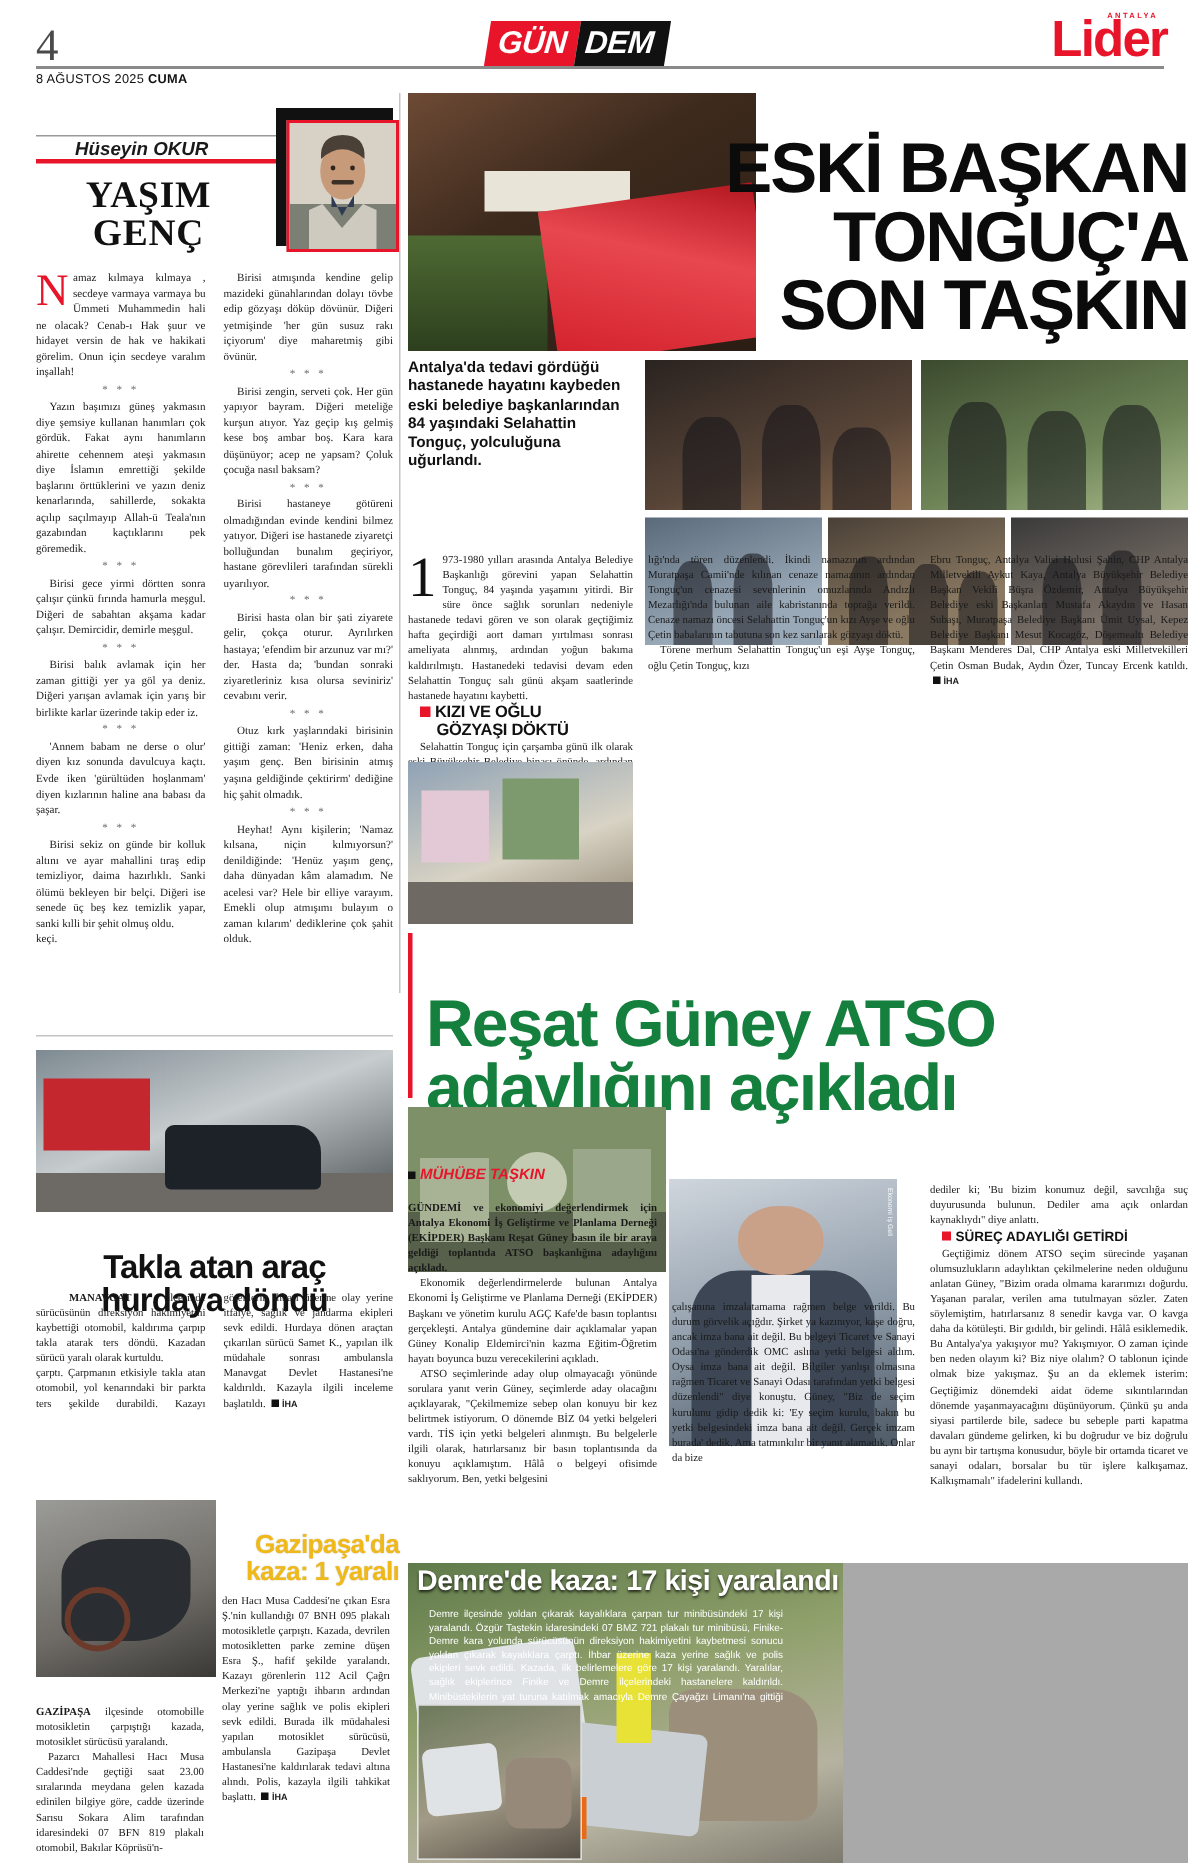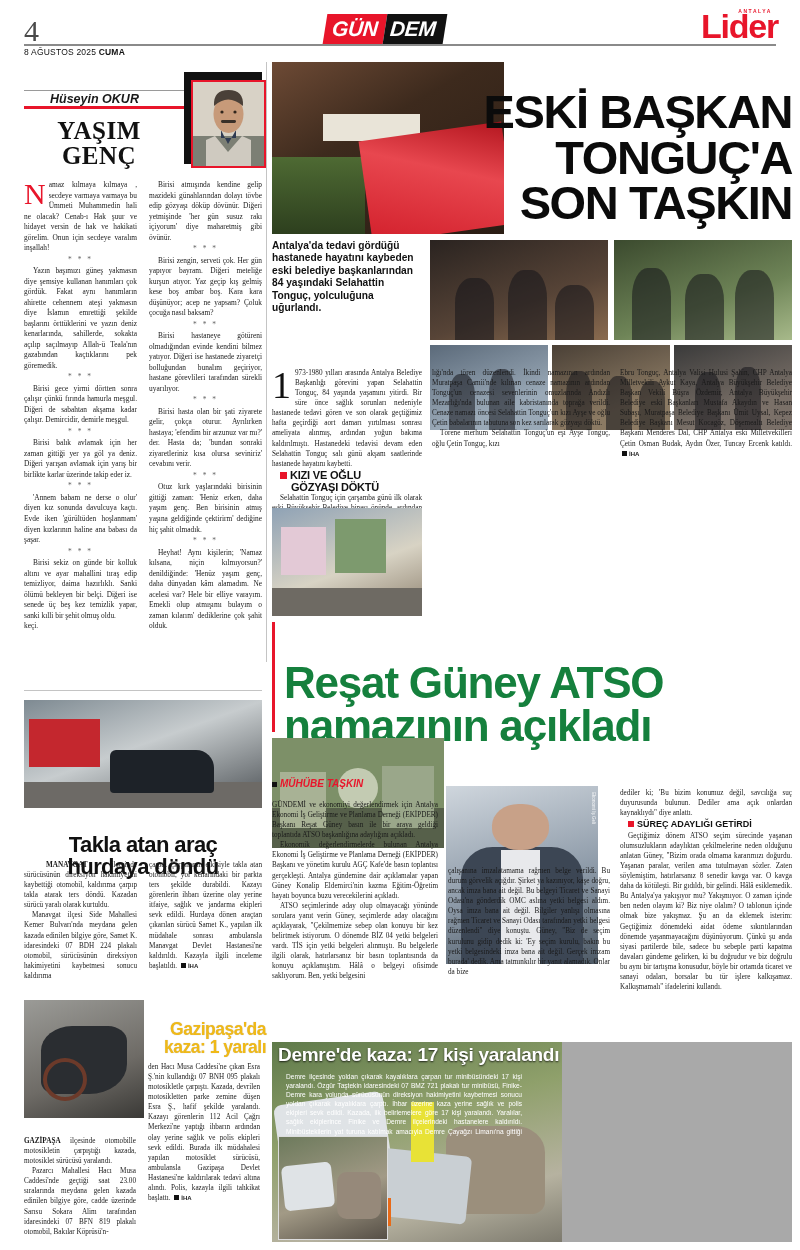--- a/index.html
+++ b/index.html
@@ -444,21 +444,21 @@
 
   <div class="midphoto">
     <div class="road"></div>
     <div class="b"></div>
     <div class="t"></div>
   </div>
 
   <div class="atso-rule"></div>
   <h2 class="headline-atso">
     <span>Reşat Güney ATSO</span>
-    <span>namazının açıkladı</span>
+    <span>adaylığını açıkladı</span>
   </h2>
 
   <div class="atso-photo">
     <svg width="100%" height="100%" viewBox="0 0 172 110" preserveAspectRatio="none">
       <rect width="172" height="110" fill="#7d9068"></rect>
       <rect y="70" width="172" height="40" fill="#56604a"></rect>
       <rect x="8" y="34" width="46" height="56" fill="#a8b295"></rect>
       <rect x="110" y="28" width="52" height="62" fill="#9aa78a"></rect>
       <circle cx="86" cy="50" r="20" fill="#c3cbb2"></circle>
     </svg>
@@ -470,21 +470,21 @@
 
   <div class="atso-photo2">
     <div class="torso"></div>
     <div class="shirt"></div>
     <div class="head"></div>
     <div class="cred">Ekonomi Iş Geli</div>
   </div>
 
   <div class="atso-cols">
     <div class="ac ac1">
-      <p class="first"><b style="font-family:'Liberation Serif',serif;font-weight:400;">GÜNDEMİ ve ekonomiyi değerlendirmek için Antalya Ekonomi İş Geliştirme ve Planlama Derneği (EKİPDER) Başkanı Reşat Güney basın ile bir araya geldiği toplantıda ATSO başkanlığına adaylığını açıkladı.</b></p>
+      <p class="first"><b style="font-family:'Liberation Serif',serif;font-weight:700;">GÜNDEMİ ve ekonomiyi değerlendirmek için Antalya Ekonomi İş Geliştirme ve Planlama Derneği (EKİPDER) Başkanı Reşat Güney basın ile bir araya geldiği toplantıda ATSO başkanlığına adaylığını açıkladı.</b></p>
       <p><span>Ekonomik değerlendirmelerde bulunan Antalya Ekonomi İş Geliştirme ve Planlama Derneği (EKİPDER) Başkanı ve yönetim kurulu AGÇ Kafe'de basın toplantısı gerçekleşti. Antalya gündemine dair açıklamalar yapan Güney Konalip Eldemirci'nin kazma Eğitim-Öğretim hayatı boyunca buzu verecekilerini açıkladı.</span></p>
       <p><span>ATSO seçimlerinde aday olup olmayacağı yönünde sorulara yanıt verin Güney, seçimlerde aday olacağını açıklayarak, "Çekilmemize sebep olan konuyu bir kez belirtmek istiyorum. O dönemde BİZ 04 yetki belgeleri vardı. TİS için yetki belgeleri alınmıştı. Bu belgelerle ilgili olarak, hatırlarsanız bir basın toplantısında da konuyu açıklamıştım. Hâlâ o belgeyi ofisimde saklıyorum. Ben, yetki belgesini</span></p>
     </div>
     <div class="ac ac2">
       <p class="first"><span>çalışanına imzalatamama rağmen belge verildi. Bu durum görvelik açığdır. Şirket ya kazınıyor, kaşe doğru, ancak imza bana ait değil. Bu belgeyi Ticaret ve Sanayi Odası'na gönderdik OMC aslına yetki belgesi aldım. Oysa imza bana ait değil. Bilgiler yanlışı olmasına rağmen Ticaret ve Sanayi Odası tarafından yetki belgesi düzenlendi" diye konuştu. Güney, "Biz de seçim kurulunu gidip dedik ki: 'Ey seçim kurulu, bakın bu yetki belgesindeki imza bana ait değil. Gerçek imzam burada' dedik. Ama tatmınkılır bir yanıt alamadık. Onlar da bize</span></p>
     </div>
     <div class="ac ac3">
       <p class="first"><span>dediler ki; 'Bu bizim konumuz değil, savcılığa suç duyurusunda bulunun. Dediler ama açık onlardan kaynaklıydı" diye anlattı.</span></p>
       <p class="subhead2"><span class="sq"></span><span>SÜREÇ ADAYLIĞI GETİRDİ</span></p>
       <p><span>Geçtiğimiz dönem ATSO seçim sürecinde yaşanan olumsuzlukların adaylıktan çekilmelerine neden olduğunu anlatan Güney, "Bizim orada olmama kararımızı doğurdu. Yaşanan paralar, verilen ama tutulmayan sözler. Zaten söylemiştim, hatırlarsanız 8 senedir kavga var. O kavga daha da kötüleşti. Bir gıdıldı, bir gelindi. Hâlâ esiklemedik. Bu Antalya'ya yakışıyor mu? Yakışmıyor. O zaman içinde ben neden olayım ki? Biz niye olalım? O tablonun içinde olmak bize yakışmaz. Şu an da eklemek isterim: Geçtiğimiz dönemdeki aidat ödeme sıkıntılarından dönemde yaşanmayacağını düşünüyorum. Çünkü şu anda siyasi partilerde bile, sadece bu sebeple parti kapatma davaları gündeme gelirken, ki bu doğrudur ve biz doğrulu bu aynı bir tartışma konusudur, böyle bir ortamda ticaret ve sanayi odaları, borsalar bu tür işlere kalkışamaz. Kalkışmamalı" ifadelerini kullandı.</span></p>
@@ -495,21 +495,20 @@
     <div class="road"></div>
     <div class="truck"></div>
     <div class="car"></div>
   </div>
   <h3 class="headline-takla">
     <span>Takla atan araç</span>
     <span>hurdaya döndü</span>
   </h3>
   <div class="tk-cols">
     <p class="first"><b>MANAVGAT</b> <span>ilçesinde sürücüsünün direksiyon hakimiyetini kaybettiği otomobil, kaldırıma çarpıp takla atarak ters döndü. Kazadan sürücü yaralı olarak kurtuldu.</span></p>
-    <p><span>Manavgat ilçesi Side Mahallesi Kemer Bulvarı'nda meydana gelen kazada edinilen bilgiye göre, Samet K. idaresindeki 07 BDH 224 plakalı otomobil, sürücüsünün direksiyon hakimiyetini kaybetmesi sonucu kaldırıma</span></p>
     <p class="first"><span>çarptı. Çarpmanın etkisiyle takla atan otomobil, yol kenarındaki bir parkta ters şekilde durabildi. Kazayı görenlerin ihbarı üzerine olay yerine itfaiye, sağlık ve jandarma ekipleri sevk edildi. Hurdaya dönen araçtan çıkarılan sürücü Samet K., yapılan ilk müdahale sonrası ambulansla Manavgat Devlet Hastanesi'ne kaldırıldı. Kazayla ilgili inceleme başlatıldı.</span>
       <span style="display:inline-block;width:5px;height:5px;background:#111;margin:0 2px;"></span><span style="font-family:'Liberation Sans',sans-serif;font-size:6px;font-weight:700;">İHA</span>
     </p>
   </div>
 
   <div class="gz-photo">
     <div class="moto"></div>
     <div class="wheel"></div>
   </div>
   <h3 class="headline-gz">

